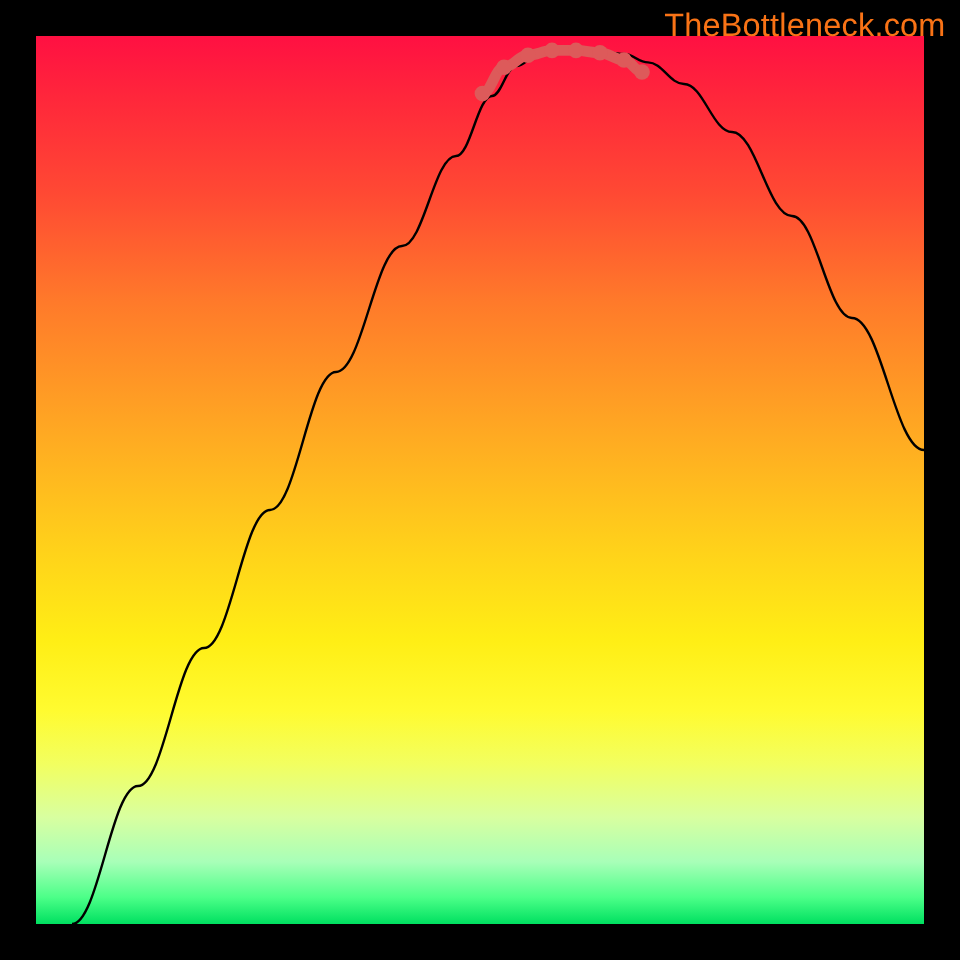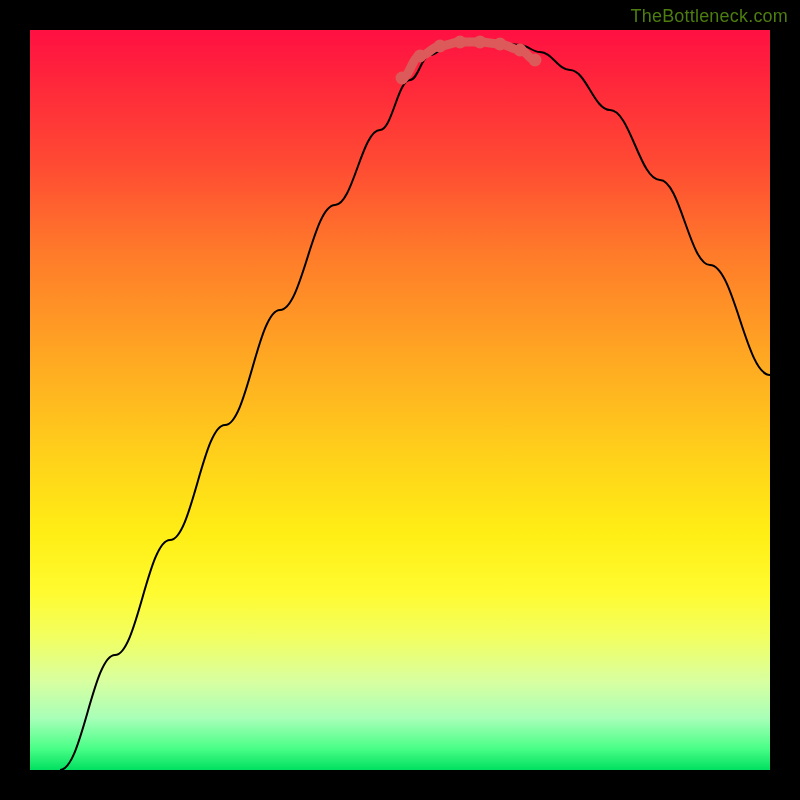--- a/index.html
+++ b/index.html
@@ -8,22 +8,22 @@
     height: 800px;
     background: #000;
     position: relative;
     font-family: Arial, sans-serif;
     overflow: hidden;
   }
   .watermark {
     position: absolute;
     top: 6px;
     right: 12px;
-    color: #4d7c0f;
-    font-size: 18px;
+    color: #f97316;
+    font-size: 27px;
     font-weight: 500;
     letter-spacing: 0.2px;
     z-index: 10;
   }
   .plot-area {
     position: absolute;
     top: 30px;
     left: 30px;
     width: 740px;
     height: 740px;

